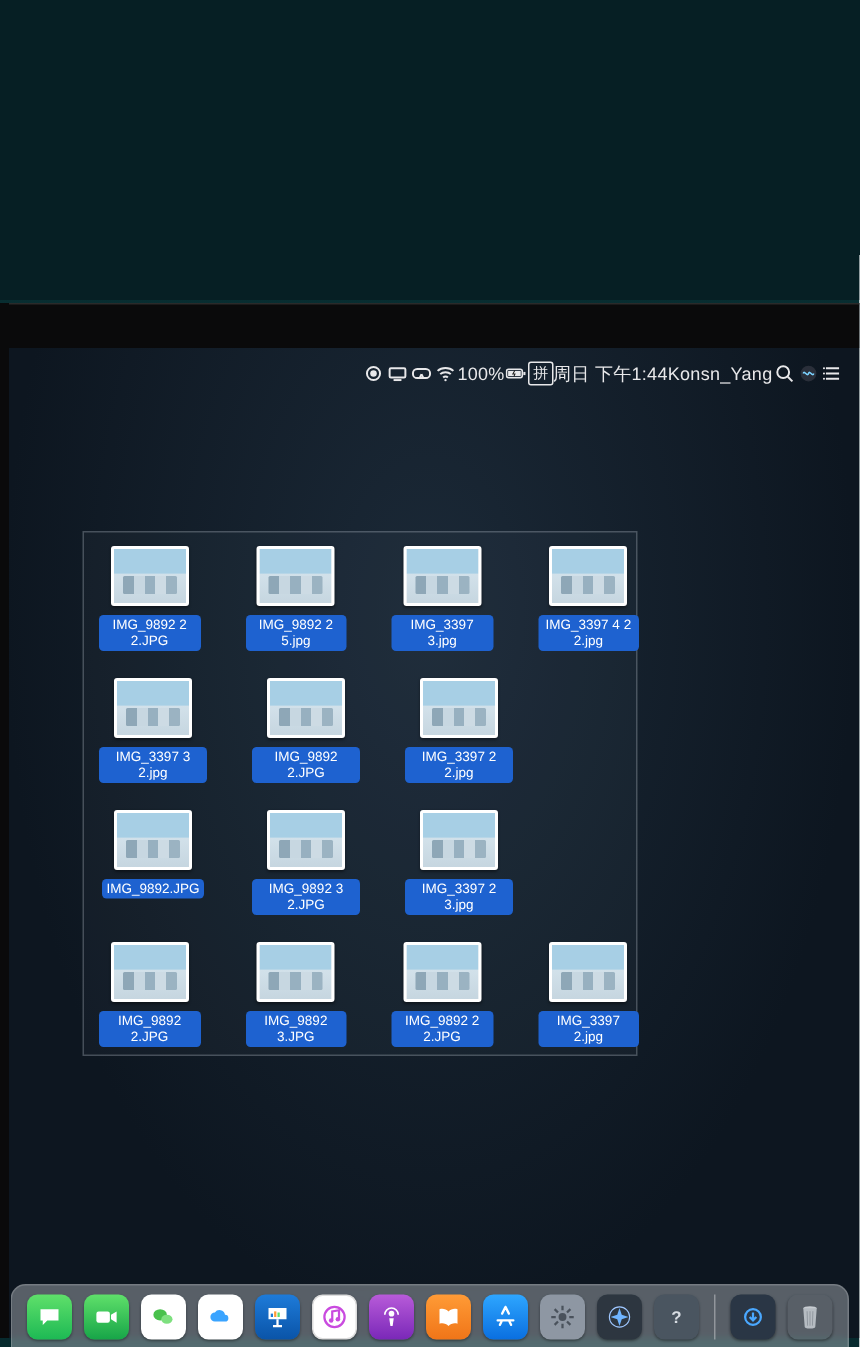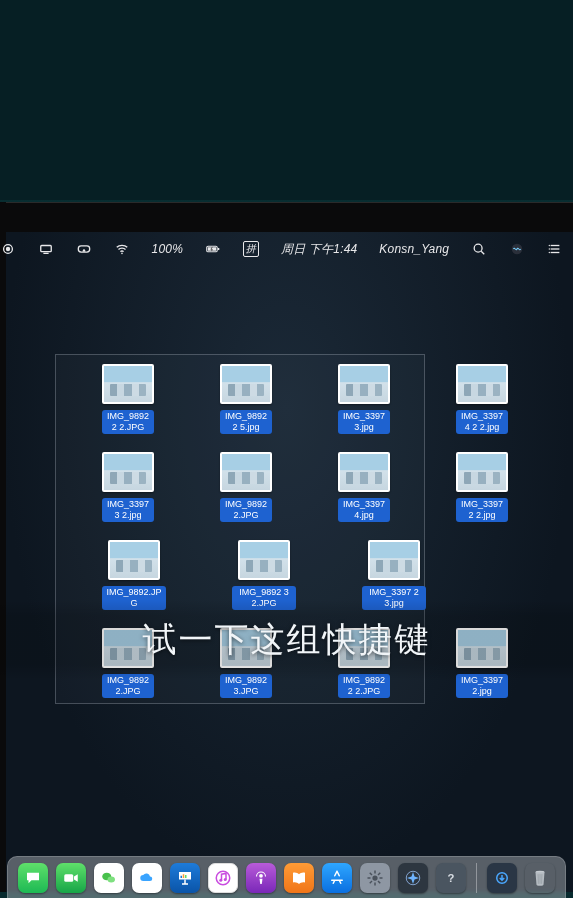--- a/index.html
+++ b/index.html
@@ -5,33 +5,33 @@
   * { margin: 0; padding: 0; box-sizing: border-box; }
   html, body { width: 573px; height: 898px; overflow: hidden; font-family: -apple-system, "Helvetica Neue", Arial, sans-serif; }
   .stage { position: relative; width: 573px; height: 898px; background: linear-gradient(180deg,#0a2a2d 0%, #073034 40%, #072a2e 100%); }
   
   .top-black { position:absolute; top:0; left:0; width:100%; height:200px; background:#061f24; }
   .laptop-area { position:absolute; top:202px; left:0; width:100%; height:690px; background: radial-gradient(ellipse at 50% 30%, #1b2937 0%, #0d1620 70%); overflow:hidden;}
   .bezel-top { position:absolute; top:202px; left:0; width:100%; height:30px; background:#0a0a0b; border-top:1px solid #2a2a2a; }
   .bezel-left { position:absolute; top:202px; left:0; width:6px; height:690px; background:#0a0a0b; }
 
   
-  .menubar { position:absolute; top:238px; left:0; right:0; height:22px; display:flex; align-items:center; justify-content:space-between; padding:0 10px 0 0; color:#e8e8ea; font-size:12px;font-style:italic; }
+  .menubar { position:absolute; top:238px; left:0; right:0; height:22px; display:flex; align-items:center; justify-content:flex-end; padding:0 10px 0 0; color:#e8e8ea; font-size:12px; }
   .menubar .ico { display:inline-flex; align-items:center; justify-content:center; width:16px; height:16px; }
   .menubar .txt { font-size:12px; letter-spacing:0.2px; }
   .menubar svg { width:14px; height:14px; fill:none; stroke:#e8e8ea; stroke-width:1.5; }
 
   
   .desktop { position:absolute; top:262px; left:6px; right:0; bottom:0; }
   .selection-box { position:absolute; top:92px; left:49px; width:370px; height:350px; border:1px solid rgba(200,210,220,0.28); background:rgba(120,140,160,0.06); }
 
   
   .grid { position:absolute; top:102px; left:60px; width:360px; }
   .row { display:flex; gap:30px; margin-bottom:18px; }
-  .file { width:72px; display:flex; flex-direction:column; align-items:center; cursor:default;margin-left:36px; }
+  .file { width:72px; display:flex; flex-direction:column; align-items:center; cursor:default; }
   .thumb-frame { width:52px; height:40px; background:#f2f2f2; border:2px solid #ffffff; border-radius:2px; display:flex; align-items:center; justify-content:center; overflow:hidden; box-shadow:0 1px 2px rgba(0,0,0,0.4); }
   .thumb-img { width:100%; height:100%; background:linear-gradient(180deg,#a7cfe5 0%,#a7cfe5 45%,#d2e1ea 46%,#c6d6e0 100%); position:relative; }
   .thumb-img::after { content:""; position:absolute; left:6px; right:6px; bottom:6px; height:12px; background:linear-gradient(90deg,#8ea7b7 0 20%, #c7d7e1 20% 40%, #97b0c0 40% 60%, #cddbe4 60% 80%, #9bb3c2 80% 100%); border-radius:1px; }
   .fname { margin-top:6px; font-size:9px; line-height:11px; text-align:center; color:#fff; background:#1e62d0; padding:1px 3px; border-radius:3px; max-width:90px; word-break:break-word; }
 
   
   .subtitle-band { position:absolute; top:600px; left:0; right:0; height:80px; display:flex; align-items:center; justify-content:center; }
   .subtitle-band::before { content:""; position:absolute; inset:0; background:linear-gradient(180deg, rgba(0,0,0,0) 0%, rgba(0,0,0,0.15) 20%, rgba(0,0,0,0.15) 80%, rgba(0,0,0,0) 100%); }
   .subtitle-text { position:relative; color:#f1f5f8; font-size:34px; font-weight:500; letter-spacing:2px; text-shadow:0 1px 4px rgba(0,0,0,0.6); }
 
@@ -170,26 +170,20 @@
           <div class="file">
             <div class="thumb-frame">
               <div class="thumb-img"></div>
             </div>
             <div class="fname">IMG_9892 2.JPG</div>
           </div>
           <div class="file">
             <div class="thumb-frame">
               <div class="thumb-img"></div>
             </div>
-            <div class="fname">IMG_3397 4.jpg</div>
-          </div>
-          <div class="file">
-            <div class="thumb-frame">
-              <div class="thumb-img"></div>
-            </div>
             <div class="fname">IMG_3397 2 2.jpg</div>
           </div>
         </div>
         <div class="row">
           <div class="file">
             <div class="thumb-frame">
               <div class="thumb-img"></div>
             </div>
             <div class="fname">IMG_9892.JPG</div>
           </div>
@@ -228,23 +222,20 @@
           <div class="file">
             <div class="thumb-frame">
               <div class="thumb-img"></div>
             </div>
             <div class="fname">IMG_3397 2.jpg</div>
           </div>
         </div>
       </div>
   </div>
 
-  <div class="subtitle-band">
-    <div class="subtitle-text">试一下这组快捷键</div>
-  </div>
 
   <div class="dock-wrap">
     <div class="dock">
       <div class="app c-messages" title="信息">
         <svg viewBox="0 0 24 24">
             <path d="M4 5h16v10H10l-4 4v-4H4z" fill="#fff"></path>
           </svg>
       </div>
       <div class="app c-facetime" title="FaceTime">
         <svg viewBox="0 0 24 24">

